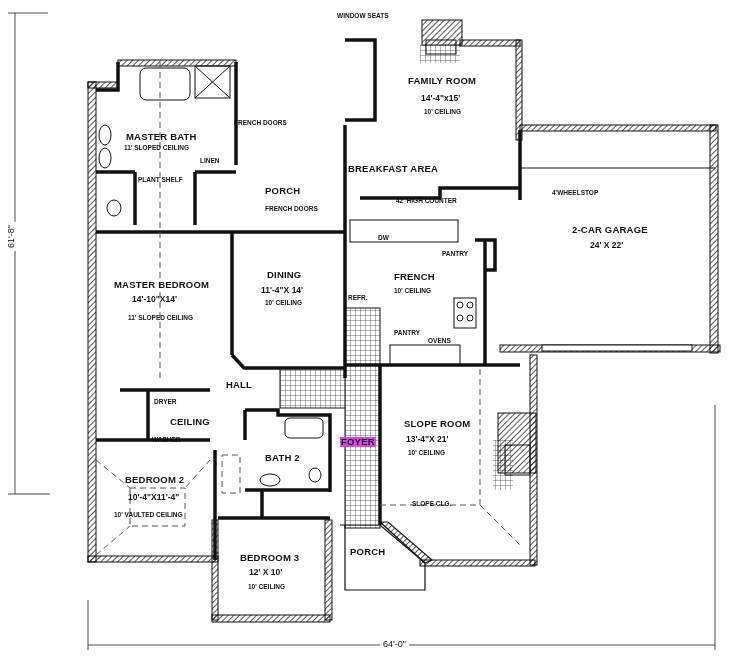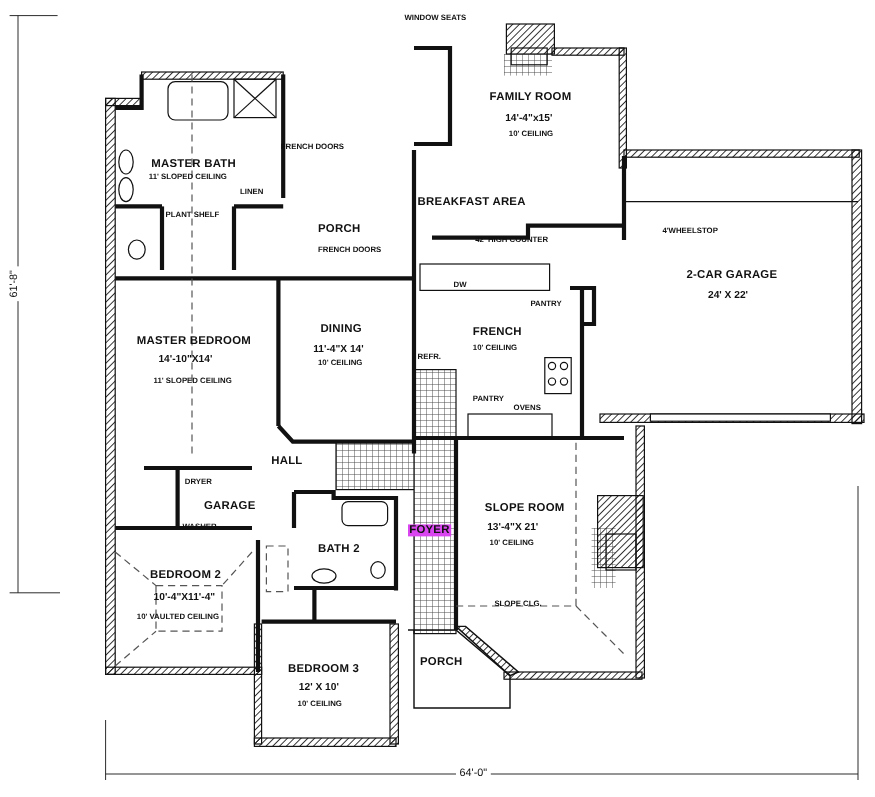--- a/index.html
+++ b/index.html
@@ -156,21 +156,21 @@
 
 <div class="lbl room" style="left:348px;top:164px;">BREAKFAST AREA</div>
 
 <div class="lbl room" style="left:394px;top:272px;">FRENCH</div>
 <div class="lbl ceil" style="left:394px;top:288px;">10' CEILING</div>
 
 <div class="lbl room" style="left:572px;top:225px;">2-CAR GARAGE</div>
 <div class="lbl dim" style="left:590px;top:241px;text-align:right;">24' X 22'</div>
 
 <div class="lbl room" style="left:226px;top:380px;">HALL</div>
-<div class="lbl room" style="left:170px;top:417px;">GARAGE</div>
+<div class="lbl room" style="left:170px;top:417px;">CEILING</div>
 <div class="lbl room" style="left:265px;top:453px;">BATH 2</div>
 <div class="lbl room" style="left:340px;top:437px;background:#d946ef;padding:0 1px;">FOYER</div>
 
 <div class="lbl room" style="left:404px;top:419px;">SLOPE ROOM</div>
 <div class="lbl dim" style="left:406px;top:435px;">13'-4"X 21'</div>
 <div class="lbl ceil" style="left:408px;top:450px;">10' CEILING</div>
 
 <div class="lbl room" style="left:125px;top:475px;text-align:center;">BEDROOM 2</div>
 <div class="lbl dim" style="left:128px;top:493px;">10'-4"X11'-4"</div>
 <div class="lbl ceil" style="left:114px;top:512px;">10' VAULTED CEILING</div>

